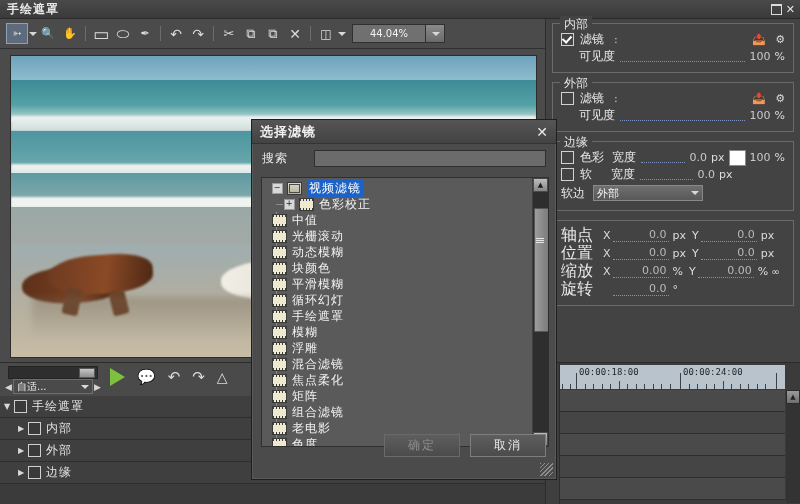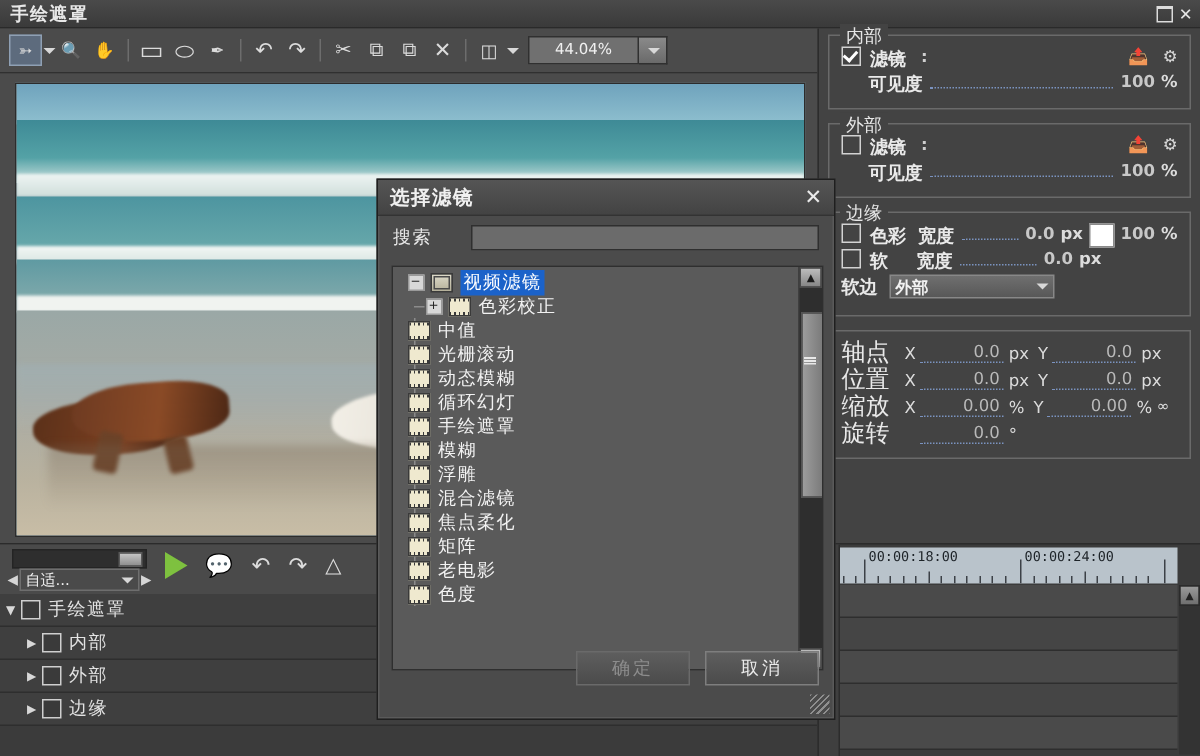--- a/index.html
+++ b/index.html
@@ -96,21 +96,21 @@
   .trow .exp{width:14px;text-align:center;font-size:8px;color:#d8d8d8;}
   .cbx{width:11px;height:11px;border:1px solid #cfcfcf;background:#3a3a3a;margin-right:5px;}
   .trow .lbl{letter-spacing:1px;}
   .trow .right{position:absolute;right:6px;display:flex;gap:8px;align-items:center;color:#cfcfcf;font-size:8px;}
 
   
   .rightpanel{position:absolute;left:545px;top:19px;width:255px;height:485px;background:#434343;
               border-left:1px solid #2c2c2c;box-sizing:border-box;padding:4px 6px;}
   .group{border:1px solid #6a6a6a;margin-bottom:9px;padding:7px 8px 7px 8px;position:relative;}
   .group > .gtitle{position:absolute;left:7px;top:-8px;background:#434343;padding:0 4px;font-size:12px;color:#e6e6e6;}
-  .fr{display:flex;align-items:flex-start;height:17px;font-weight:bold;}
+  .fr{display:flex;align-items:center;height:17px;}
   .ck{width:11px;height:11px;border:1px solid #d2d2d2;background:#434343;margin-right:6px;position:relative;flex:none;}
   .ck.on:after{content:"";position:absolute;left:2px;top:0px;width:4px;height:7px;border:solid #ffffff;border-width:0 2px 2px 0;transform:rotate(42deg);}
   .lab{font-size:12px;color:#e9e9e9;}
   .colon{margin-left:10px;color:#cfcfcf;}
   .gicons{margin-left:auto;display:flex;gap:9px;color:#d9d9d9;font-size:11px;}
   .dotted{border-bottom:1px dotted #7b93c0;flex:1;margin:0 5px;height:10px;}
   .val{color:#c8c8c8;font-size:11px;text-align:right;}
   .unit{color:#dcdcdc;font-size:11px;margin-left:4px;}
   .swatch{width:15px;height:14px;background:#fff;border:1px solid #8a8a8a;margin:0 4px;}
   .selbox{width:110px;height:16px;background:linear-gradient(#6f6f6f,#585858);border:1px solid #888;
@@ -518,20 +518,32 @@
         <div class="li">
             <span class="tline"></span>
             <span class="tdash"></span>
             <span class="ico film"></span>
             <span class="txt">动态模糊</span>
           </div>
         <div class="li">
             <span class="tline"></span>
             <span class="tdash"></span>
             <span class="ico film"></span>
+            <span class="txt">块颜色</span>
+          </div>
+        <div class="li">
+            <span class="tline"></span>
+            <span class="tdash"></span>
+            <span class="ico film"></span>
+            <span class="txt">平滑模糊</span>
+          </div>
+        <div class="li">
+            <span class="tline"></span>
+            <span class="tdash"></span>
+            <span class="ico film"></span>
             <span class="txt">循环幻灯</span>
           </div>
         <div class="li">
             <span class="tline"></span>
             <span class="tdash"></span>
             <span class="ico film"></span>
             <span class="txt">手绘遮罩</span>
           </div>
         <div class="li">
             <span class="tline"></span>
@@ -555,20 +567,26 @@
             <span class="tline"></span>
             <span class="tdash"></span>
             <span class="ico film"></span>
             <span class="txt">焦点柔化</span>
           </div>
         <div class="li">
             <span class="tline"></span>
             <span class="tdash"></span>
             <span class="ico film"></span>
             <span class="txt">矩阵</span>
+          </div>
+        <div class="li">
+            <span class="tline"></span>
+            <span class="tdash"></span>
+            <span class="ico film"></span>
+            <span class="txt">组合滤镜</span>
           </div>
         <div class="li">
             <span class="tline"></span>
             <span class="tdash"></span>
             <span class="ico film"></span>
             <span class="txt">老电影</span>
           </div>
         <div class="li">
             <span class="tline"></span>
             <span class="tdash"></span>

